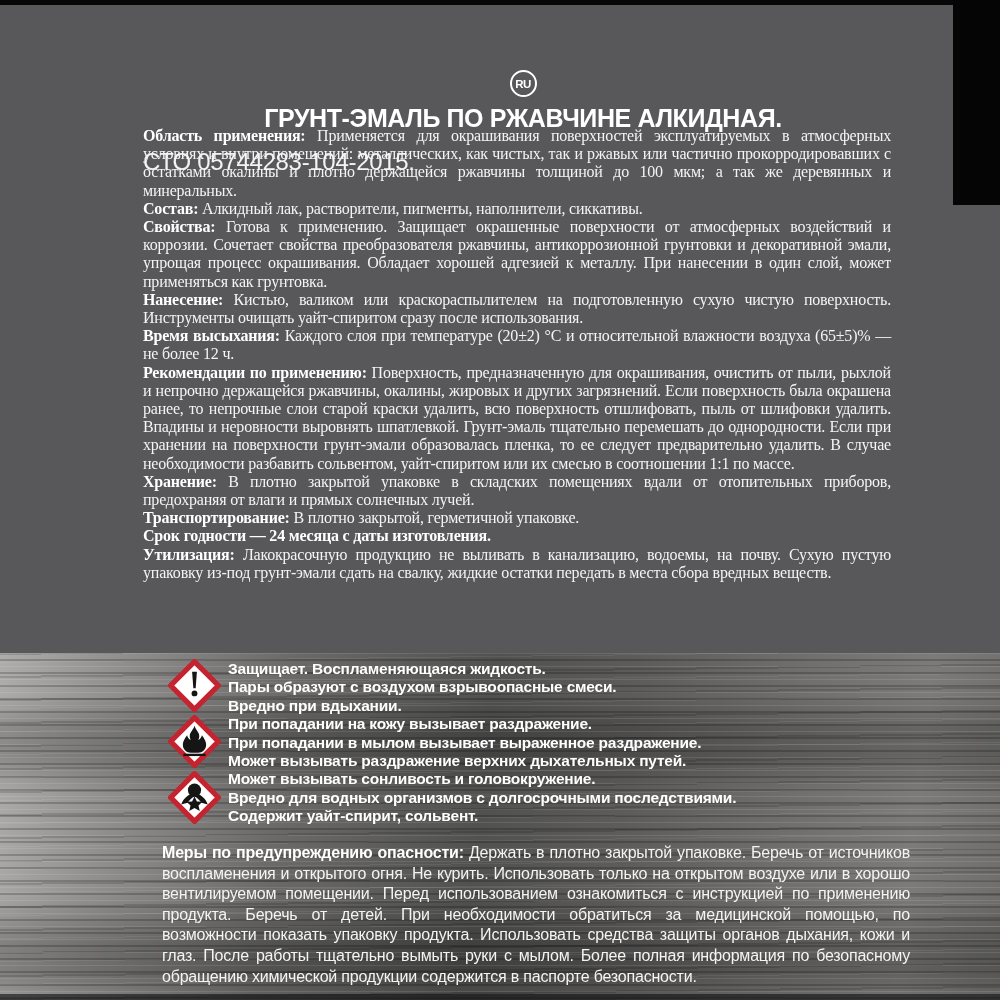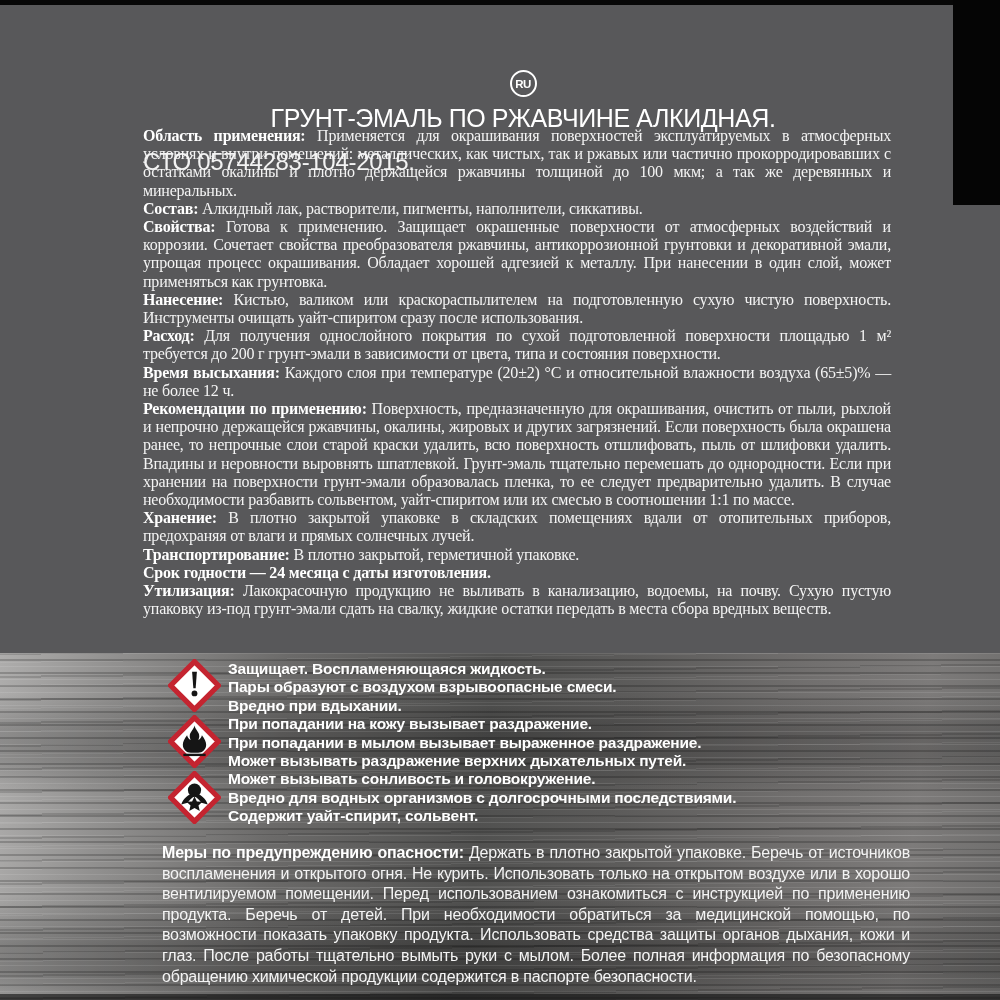--- a/index.html
+++ b/index.html
@@ -10,21 +10,21 @@
   }
   .top-edge{position:absolute;left:0;top:0;width:1000px;height:5px;background:#070707;}
   .corner-black{position:absolute;right:0;top:0;width:47px;height:205px;background:#050505;}
   .header{position:absolute;left:143px;top:70px;width:760px;color:#ffffff;}
   .title-row{display:flex;align-items:center;gap:7px;flex-direction:column;}
   .ru-badge{
     width:23px;height:23px;border:2.5px solid #fff;border-radius:50%;
     display:flex;align-items:center;justify-content:center;
     font-size:11.5px;font-weight:bold;letter-spacing:-0.5px;flex:0 0 auto;
   }
-  .title{font-size:25px;font-weight:normal;letter-spacing:-0.4px;white-space:nowrap;}
+  .title{font-size:25px;font-weight:bold;letter-spacing:-0.4px;white-space:nowrap;}
   .standard{font-size:24px;font-weight:400;margin-top:15px;letter-spacing:-0.3px;color:#f3f3f3;}
   .body-text{
     position:absolute;left:143px;top:127px;width:748px;
     color:#f4f4f4;font-size:16px;line-height:18.2px;
     text-align:justify;letter-spacing:-0.2px;font-family:Liberation Serif, serif;
   }
   .body-text p{margin:0;}
   .body-text b{font-weight:bold;color:#ffffff;}
   .metal{
     position:absolute;left:0;top:653px;width:1000px;height:347px;
@@ -68,21 +68,20 @@
   <div class="body-text">
 
       <p class="sec"><b>Область применения:</b> <span>Применяется для окрашивания поверхностей эксплуатируемых в атмосферных условиях и внутри помещений: металлических, как чистых, так и ржавых или частично прокорродировавших с остатками окалины и плотно держащейся ржавчины толщиной до 100 мкм; а так же деревянных и минеральных.</span></p>
 
       <p class="sec"><b>Состав:</b> <span>Алкидный лак, растворители, пигменты, наполнители, сиккативы.</span></p>
 
       <p class="sec"><b>Свойства:</b> <span>Готова к применению. Защищает окрашенные поверхности от атмосферных воздействий и коррозии. Сочетает свойства преобразователя ржавчины, антикоррозионной грунтовки и декоративной эмали, упрощая процесс окрашивания. Обладает хорошей адгезией к металлу. При нанесении в один слой, может применяться как грунтовка.</span></p>
 
       <p class="sec"><b>Нанесение:</b> <span>Кистью, валиком или краскораспылителем на подготовленную сухую чистую поверхность. Инструменты очищать уайт-спиритом сразу после использования.</span></p>
 
-      <p class="sec"><b>Расход:</b> <span>Для получения однослойного покрытия по сухой подготовленной поверхности площадью 1 м² требуется до 200 г грунт-эмали в зависимости от цвета, типа и состояния поверхности.</span></p>
 
       <p class="sec"><b>Время высыхания:</b> <span>Каждого слоя при температуре (20±2) °С и относительной влажности воздуха (65±5)% — не более 12 ч.</span></p>
 
       <p class="sec"><b>Рекомендации по применению:</b> <span>Поверхность, предназначенную для окрашивания, очистить от пыли, рыхлой и непрочно держащейся ржавчины, окалины, жировых и других загрязнений. Если поверхность была окрашена ранее, то непрочные слои старой краски удалить, всю поверхность отшлифовать, пыль от шлифовки удалить. Впадины и неровности выровнять шпатлевкой. Грунт-эмаль тщательно перемешать до однородности. Если при хранении на поверхности грунт-эмали образовалась пленка, то ее следует предварительно удалить. В случае необходимости разбавить сольвентом, уайт-спиритом или их смесью в соотношении 1:1 по массе.</span></p>
 
       <p class="sec"><b>Хранение:</b> <span>В плотно закрытой упаковке в складских помещениях вдали от отопительных приборов, предохраняя от влаги и прямых солнечных лучей.</span></p>
 
       <p class="sec"><b>Транспортирование:</b> <span>В плотно закрытой, герметичной упаковке.</span></p>
 
       <p class="sec"><b>Срок годности — 24 месяца с даты изготовления.</b> <span></span></p>

